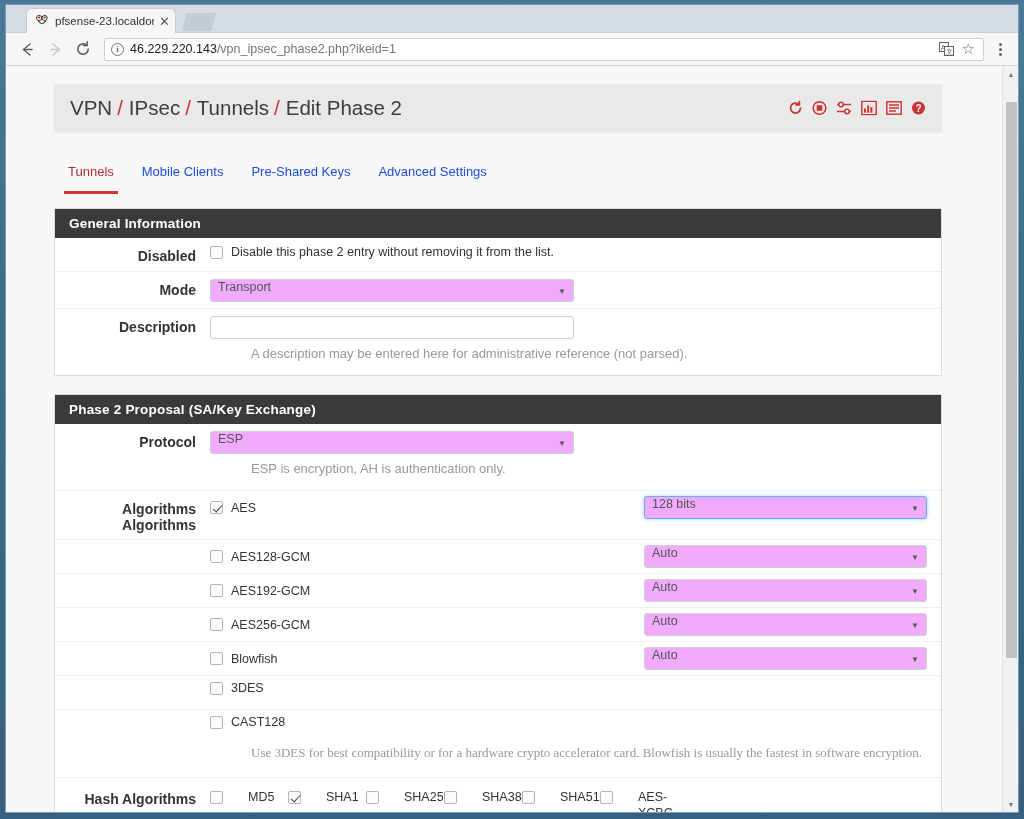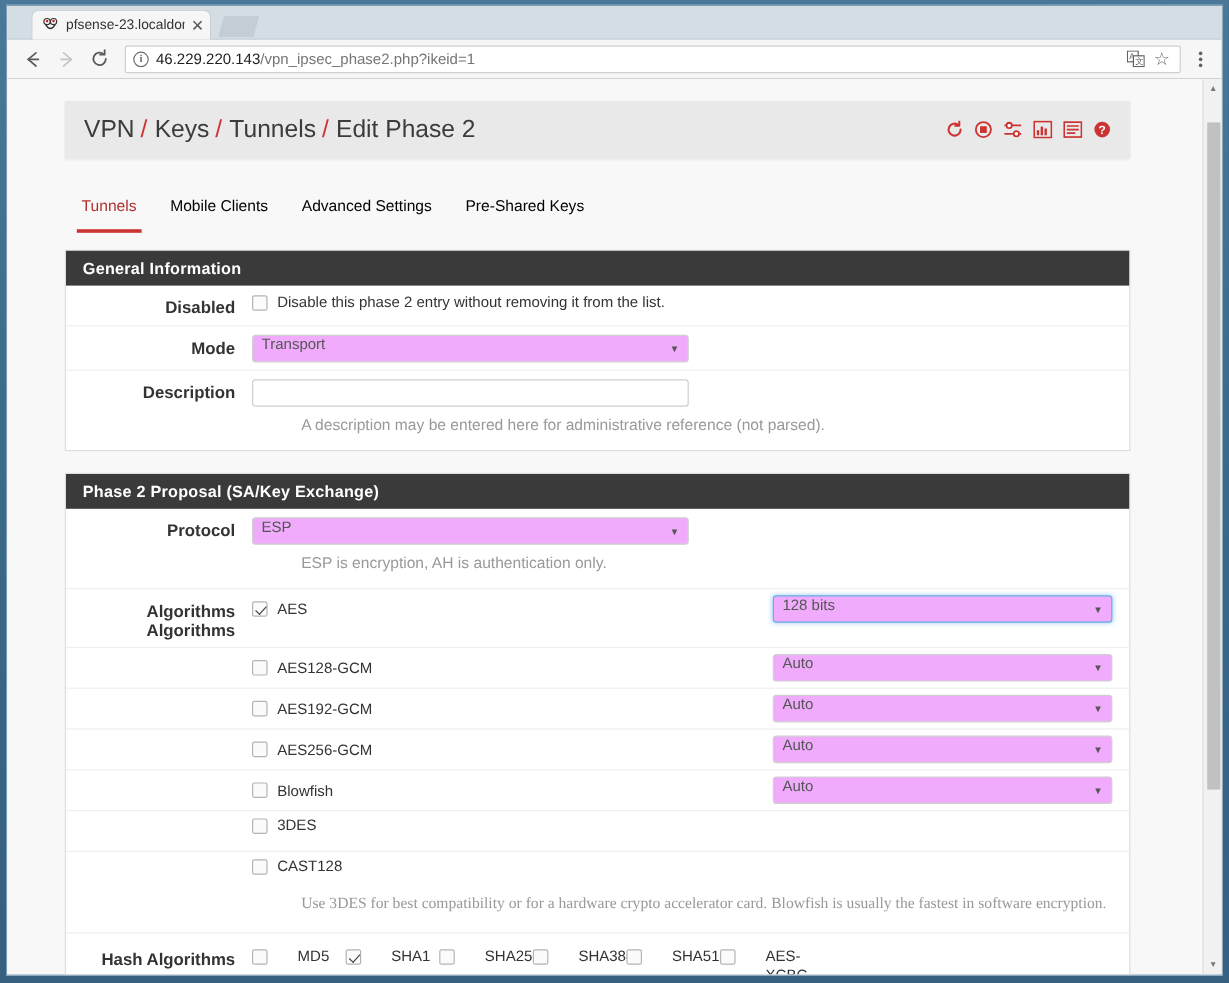--- a/index.html
+++ b/index.html
@@ -174,21 +174,21 @@
   }
   .hicon { color: #cc3333; display: flex; align-items: center; }
 
   #tabs {
     margin: 22px 48px 0 48px;
     display: flex; gap: 0px;
     font-size: 13px;
   }
   .ptab {
     padding: 10px 14px 11px 14px;
-    color: #000000;
+    color: #1d4ed8;
     position: relative;
     white-space: nowrap;
   }
   .ptab.active { color: #b03030; }
   .ptab.active:after {
     content:""; position:absolute; left:10px; right:10px; bottom:-4px;
     height: 3px; background: #cc3333;
   }
 
   .panel { margin: 18px 60px 0 48px; background: #fff; border: 1px solid #ddd; }
@@ -352,21 +352,21 @@
         </div>
     </div>
 
     <div id="viewport">
       <div id="page">
         <div id="content">
 
           <div id="breadcrumb-bar">
             <span class="crumb">VPN</span>
             <span class="crumb-sep">/</span>
-            <span class="crumb">Keys</span>
+            <span class="crumb">IPsec</span>
             <span class="crumb-sep">/</span>
             <span class="crumb">Tunnels</span>
             <span class="crumb-sep">/</span>
             <span class="crumb">Edit Phase 2</span>
 
             <div id="header-icons">
               <span class="hicon">
                 <svg width="15" height="15" viewBox="0 0 15 15">
                     <path d="M12.5 7.5 A5 5 0 1 1 10.6 3.6" stroke="#cc3333" stroke-width="1.7" fill="none" stroke-linecap="round"></path>
                     <path d="M11.4 0.8 L11.4 4.3 L8 4.3" stroke="#cc3333" stroke-width="1.7" fill="none" stroke-linecap="round" stroke-linejoin="round"></path>
@@ -404,22 +404,22 @@
                     <circle cx="7.5" cy="7.5" r="6.5" fill="#cc3333"></circle>
                     <text x="7.5" y="11.2" font-size="10" font-weight="bold" fill="#fff" text-anchor="middle" font-family="Liberation Sans">?</text>
                   </svg>
               </span>
             </div>
           </div>
 
           <div id="tabs">
             <div class="ptab active"><span>Tunnels</span></div>
             <div class="ptab"><span>Mobile Clients</span></div>
+            <div class="ptab"><span>Pre-Shared Keys</span></div>
             <div class="ptab"><span>Advanced Settings</span></div>
-            <div class="ptab"><span>Pre-Shared Keys</span></div>
           </div>
 
           <div class="panel">
             <div class="panel-head">General Information</div>
 
             <div class="row">
               <div class="row-label">Disabled</div>
               <div class="row-body">
                 <label class="cb-wrap">
                   <span class="cb"></span>

